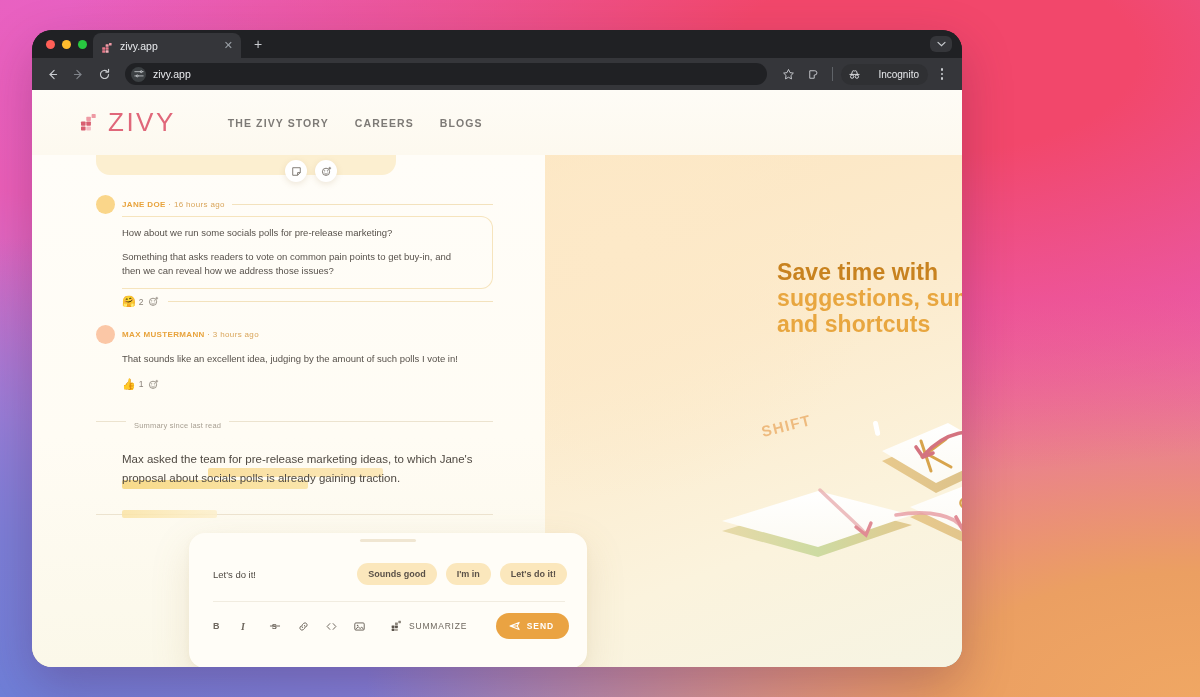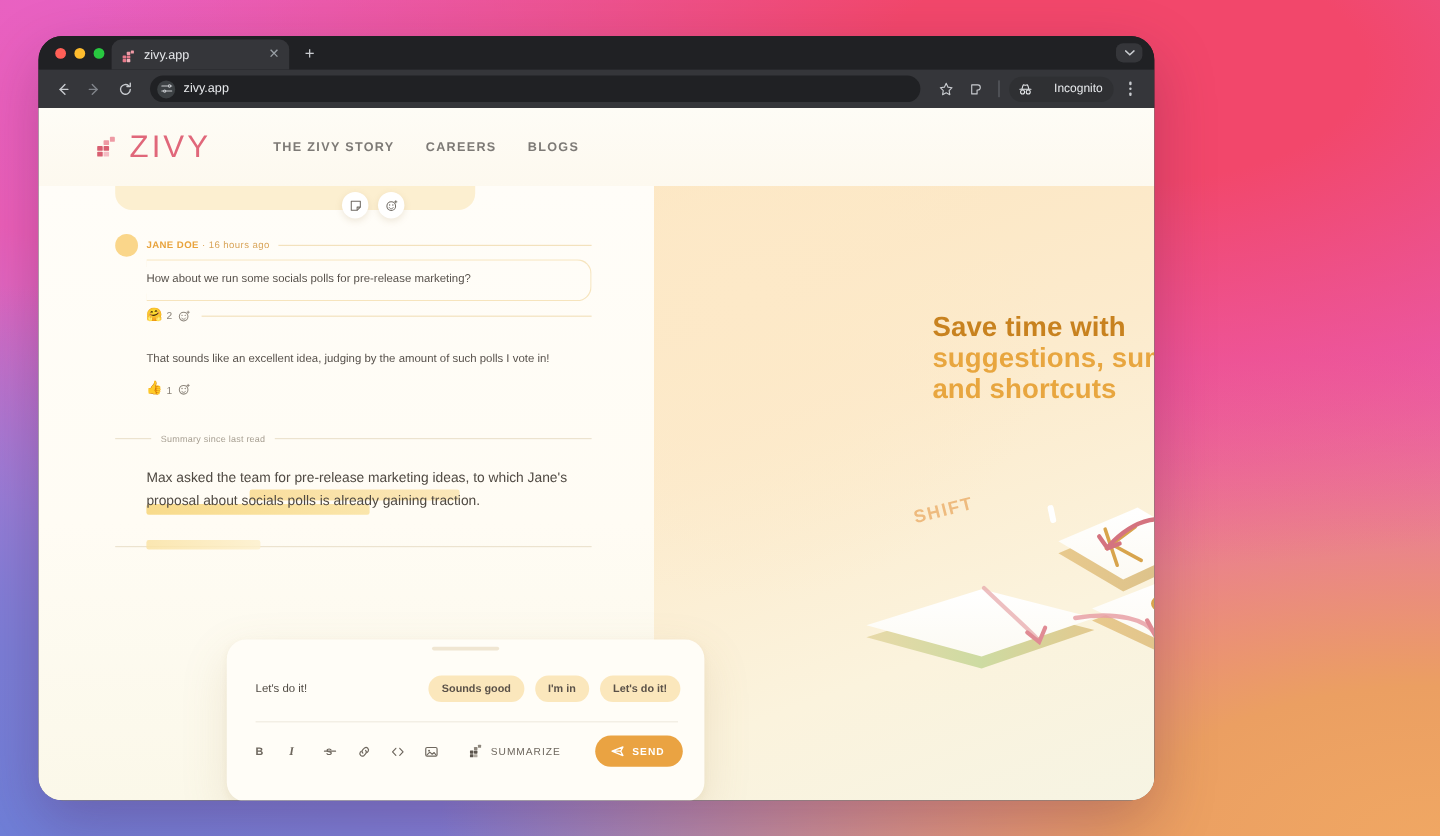--- a/index.html
+++ b/index.html
@@ -123,21 +123,21 @@
   }
   .msg-p { font-size:9.5px; color:#57514b; line-height:1.55; }
   .msg-p + .msg-p { margin-top:9px; }
 
   .reacts { display:flex; align-items:center; gap:5px; margin-left:26px; margin-top:7px; }
   .react { display:flex; align-items:center; gap:3px; }
   .react .em { font-size:11px; line-height:1; }
   .react .ct { font-size:8.5px; color:#8a8278; }
   .react-rule { flex:1; height:1px; background:#f3e2bd; margin-left:4px; }
 
-  .summary-head { display:flex; align-items:center; gap:8px; margin-top:31px; }
+  .summary-head { display:flex; gap:8px; margin-top:31px; }
   .summary-head .rule { height:1px; background:#ece3cf; }
   .summary-head .rule.s { width:30px; }
   .summary-head .rule.l { flex:1; }
   .summary-head .lbl { font-size:7.5px; color:#a79f92; letter-spacing:.2px; white-space:nowrap; }
 
   .summary-body { margin-top:20px; padding-left:26px; position:relative; }
   .summary-text { font-size:11.5px; color:#4f4942; line-height:1.62; position:relative; z-index:2; }
   .hl1 { position:absolute; left:112px; top:18px; width:175px; height:9px;
          background:linear-gradient(90deg,#f9dd99,#fbe7b7); border-radius:2px; z-index:1; opacity:.95;}
   .hl2 { position:absolute; left:26px; top:30px; width:186px; height:9px;
@@ -332,40 +332,47 @@
           <div class="msg" style="margin-top:40px;">
             <div class="msg-head">
               <span class="avatar av-jane"></span>
               <span class="meta">
                 <span class="name">JANE DOE</span><span class="time"> · </span><span class="time">16 hours ago</span>
               </span>
               <span class="meta-rule"></span>
             </div>
             <div class="msg-card boxed">
               <p class="msg-p">How about we run some socials polls for pre-release marketing?</p>
+              <p class="msg-p">Something that asks readers to vote on common pain points to get buy-in, and then we can reveal how we address those issues?</p>
             </div>
             <div class="reacts">
               <span class="react">
                 <span class="em">🤗</span>
                 <span class="ct">2</span>
               </span>
               <span style="display:flex;">
                 <svg width="11" height="11" viewBox="0 0 14 14">
                   <circle cx="6.4" cy="7.4" r="4.6" fill="none" stroke="#8d867c" stroke-width="1.1"></circle>
                   <circle cx="4.7" cy="6.1" r=".75" fill="#8d867c"></circle>
                   <circle cx="8.1" cy="6.1" r=".75" fill="#8d867c"></circle>
                   <path d="M4.4 9c.5.8 1.3 1.2 2 1.2s1.5-.4 2-1.2" fill="none" stroke="#8d867c" stroke-width="1.05" stroke-linecap="round"></path>
                   <path d="M11.2 1.6v2.4M10 2.8h2.4" stroke="#8d867c" stroke-width="1" stroke-linecap="round"></path>
                 </svg>
               </span>
               <span class="react-rule"></span>
             </div>
           </div>
 
           <div class="msg" style="margin-top:18px;">
+            <div class="msg-head">
+              <span class="avatar av-max"></span>
+              <span class="meta">
+                <span class="name">MAX MUSTERMANN</span><span class="time"> · </span><span class="time">3 hours ago</span>
+              </span>
+            </div>
             <div class="msg-card" style="padding-top:6px;">
               <p class="msg-p">That sounds like an excellent idea, judging by the amount of such polls I vote in!</p>
             </div>
             <div class="reacts" style="margin-top:4px;">
               <span class="react">
                 <span class="em">👍</span>
                 <span class="ct">1</span>
               </span>
               <span style="display:flex;">
                 <svg width="11" height="11" viewBox="0 0 14 14">

